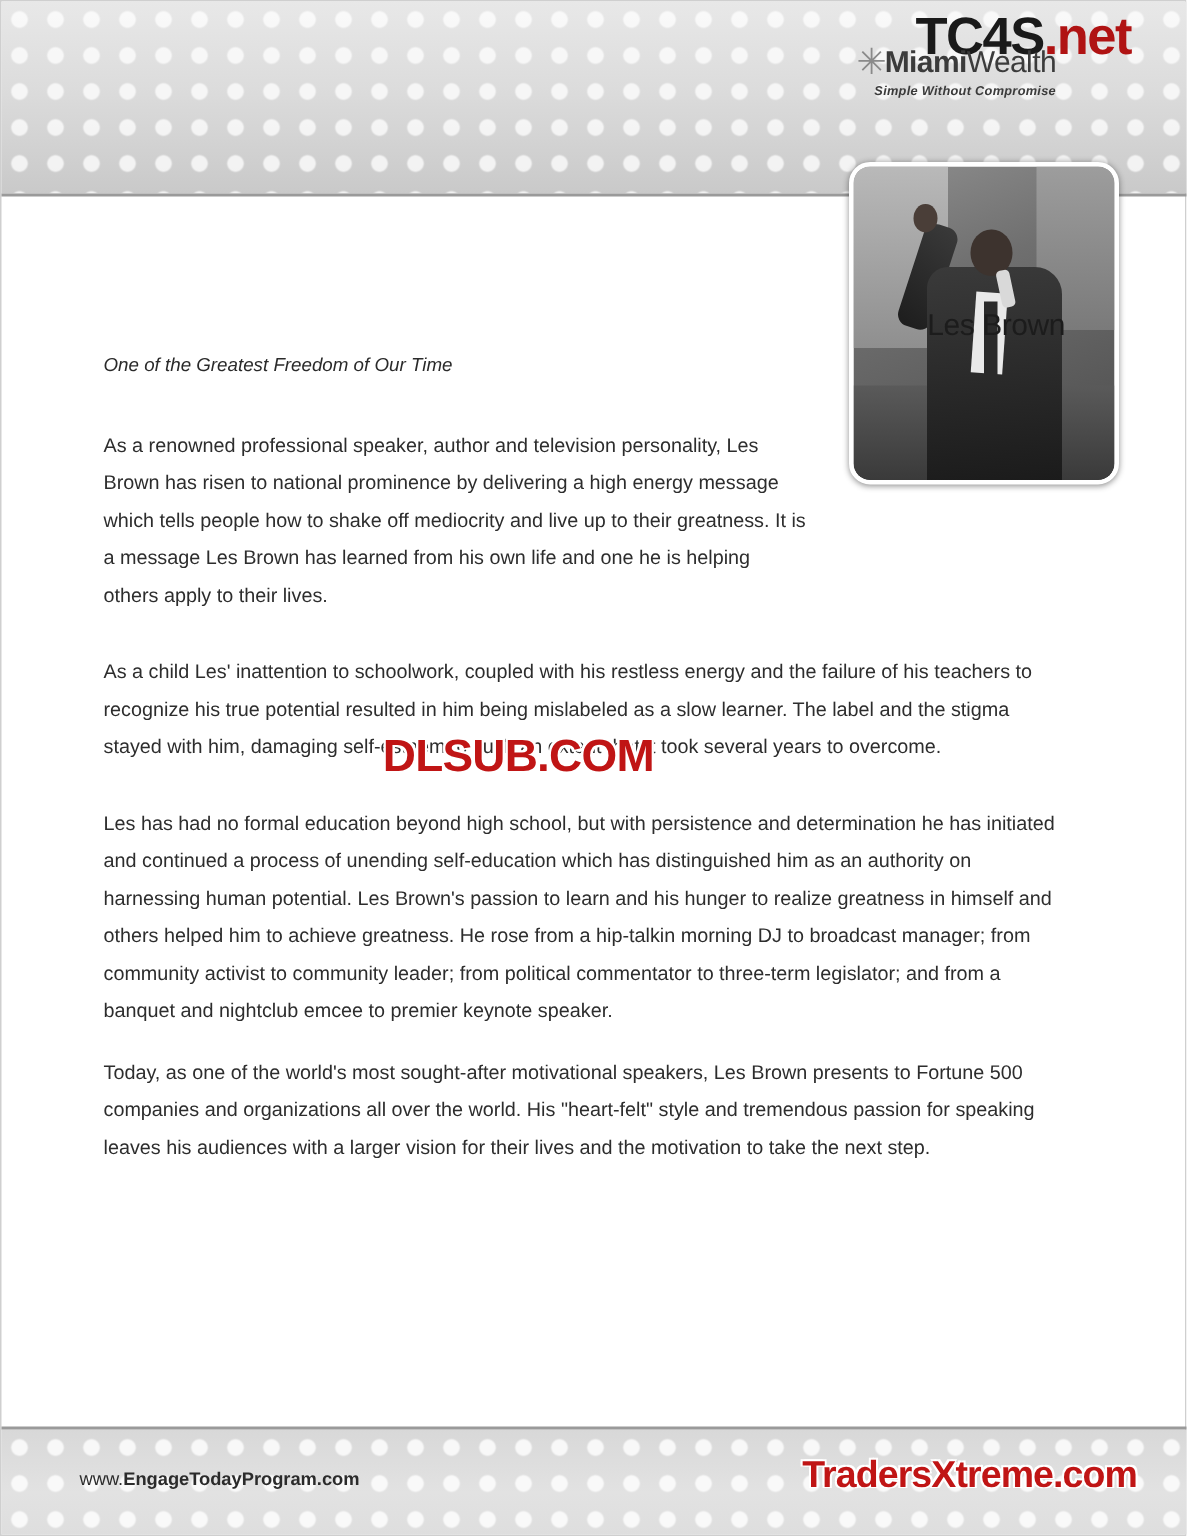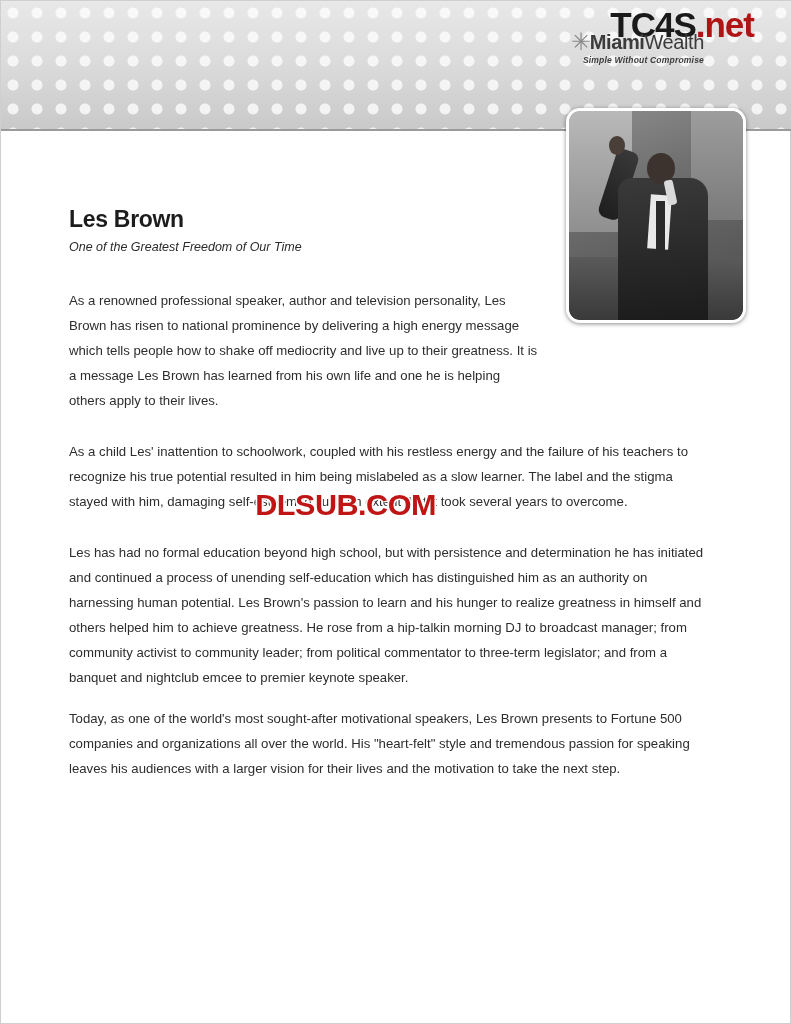--- a/index.html
+++ b/index.html
@@ -154,24 +154,25 @@
     background:#d9d9d9; border-radius:3px; transform: rotate(-12deg);
   }
 
   
   .content {
     position: absolute;
     left: 68px; top: 205px;
     width: 641px;
   }
   .title {
-    font-size: 23px;
-    font-weight: bold;
+    font-size: 20px;
+    font-weight: normal;
     color: #1c1c1c;
     letter-spacing: -0.3px;
+    text-align: right;
   }
   .subtitle {
     margin-top: 7px;
     font-size: 12.5px;
     font-style: italic;
     color: #2a2a2a;
   }
   .para {
     font-size: 13.2px;
     line-height: 25px;
@@ -269,14 +270,18 @@
     <div class="subtitle">One of the Greatest Freedom of Our Time</div>
 
     <p class="para p1">As a renowned professional speaker, author and television personality, Les Brown has risen to national prominence by delivering a high energy message which tells people how to shake off mediocrity and live up to their greatness. It is a message Les Brown has learned from his own life and one he is helping others apply to their lives.</p>
     <p class="para p3">As a child Les' inattention to schoolwork, coupled with his restless energy and the failure of his teachers to recognize his true potential resulted in him being mislabeled as a slow learner. The label and the stigma stayed with him, damaging self-esteem to such an extent that it took several years to overcome.</p>
     <p class="para p4">Les has had no formal education beyond high school, but with persistence and determination he has initiated and continued a process of unending self-education which has distinguished him as an authority on harnessing human potential. Les Brown's passion to learn and his hunger to realize greatness in himself and others helped him to achieve greatness. He rose from a hip-talkin morning DJ to broadcast manager; from community activist to community leader; from political commentator to three-term legislator; and from a banquet and nightclub emcee to premier keynote speaker.</p>
     <p class="para p5">Today, as one of the world's most sought-after motivational speakers, Les Brown presents to Fortune 500 companies and organizations all over the world. His "heart-felt" style and tremendous passion for speaking leaves his audiences with a larger vision for their lives and the motivation to take the next step.</p>
   </div>
 
   <div class="watermark">DLSUB.COM</div>
 
+  <div class="footer">
+    <div class="footer-left"><span>www.</span><b>EngageTodayProgram.com</b></div>
+    <div class="footer-right">TradersXtreme.com</div>
+  </div>
 
 </div>
 
 </body></html>

